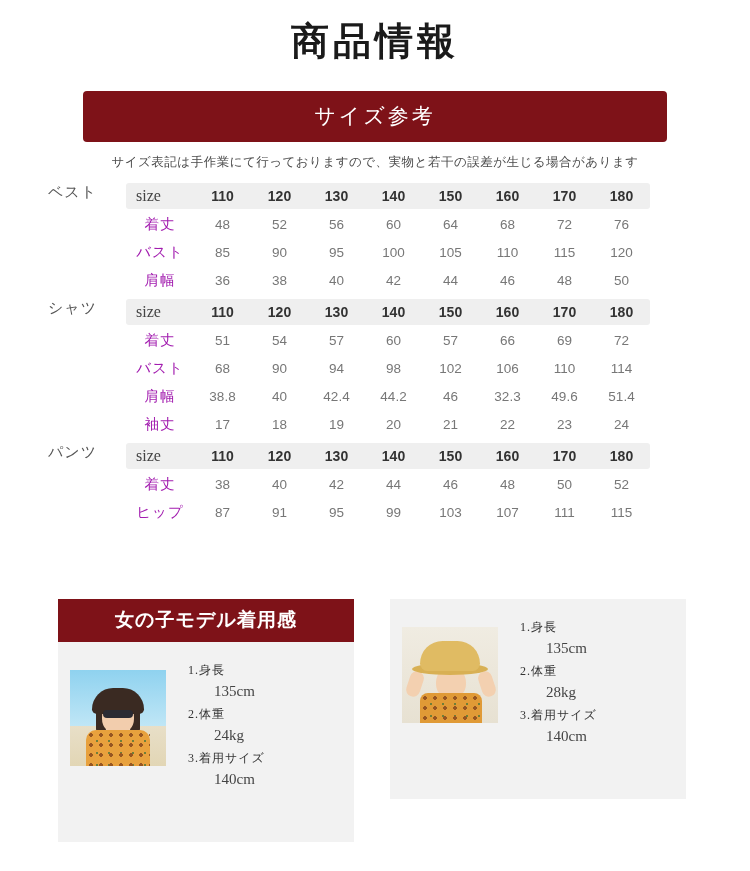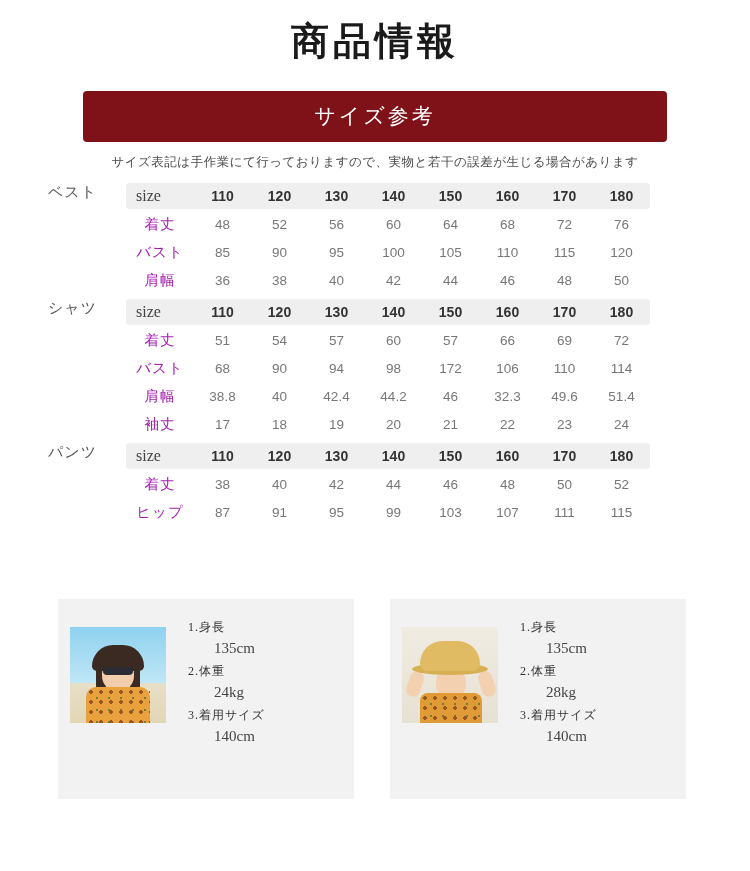--- a/index.html
+++ b/index.html
@@ -298,21 +298,21 @@
       </div>
     </div>
     <div class="tbl-row">
       <div class="cat-label"></div>
       <div class="row-grid">
         <div class="rowname">バスト</div>
         <div class="cell">68</div>
         <div class="cell">90</div>
         <div class="cell">94</div>
         <div class="cell">98</div>
-        <div class="cell">172</div>
+        <div class="cell">102</div>
         <div class="cell">106</div>
         <div class="cell">110</div>
         <div class="cell">114</div>
       </div>
     </div>
     <div class="tbl-row">
       <div class="cat-label"></div>
       <div class="row-grid">
         <div class="rowname">肩幅</div>
         <div class="cell">38.8</div>
@@ -384,20 +384,21 @@
         <div class="cell">115</div>
       </div>
     </div>
   </div>
 
 </div>
 
 <div class="models">
 
   <div class="model-card">
+    <div class="model-head">女の子モデル着用感</div>
     <div class="model-body">
       <div class="photo photo-girl">
         <div class="fig g-hair-l"></div>
         <div class="fig g-hair-r"></div>
         <div class="fig g-face"></div>
         <div class="fig g-hat"></div>
         <div class="fig g-glass"></div>
         <div class="fig g-body"></div>
         <div class="fig g-dots"></div>
       </div>

